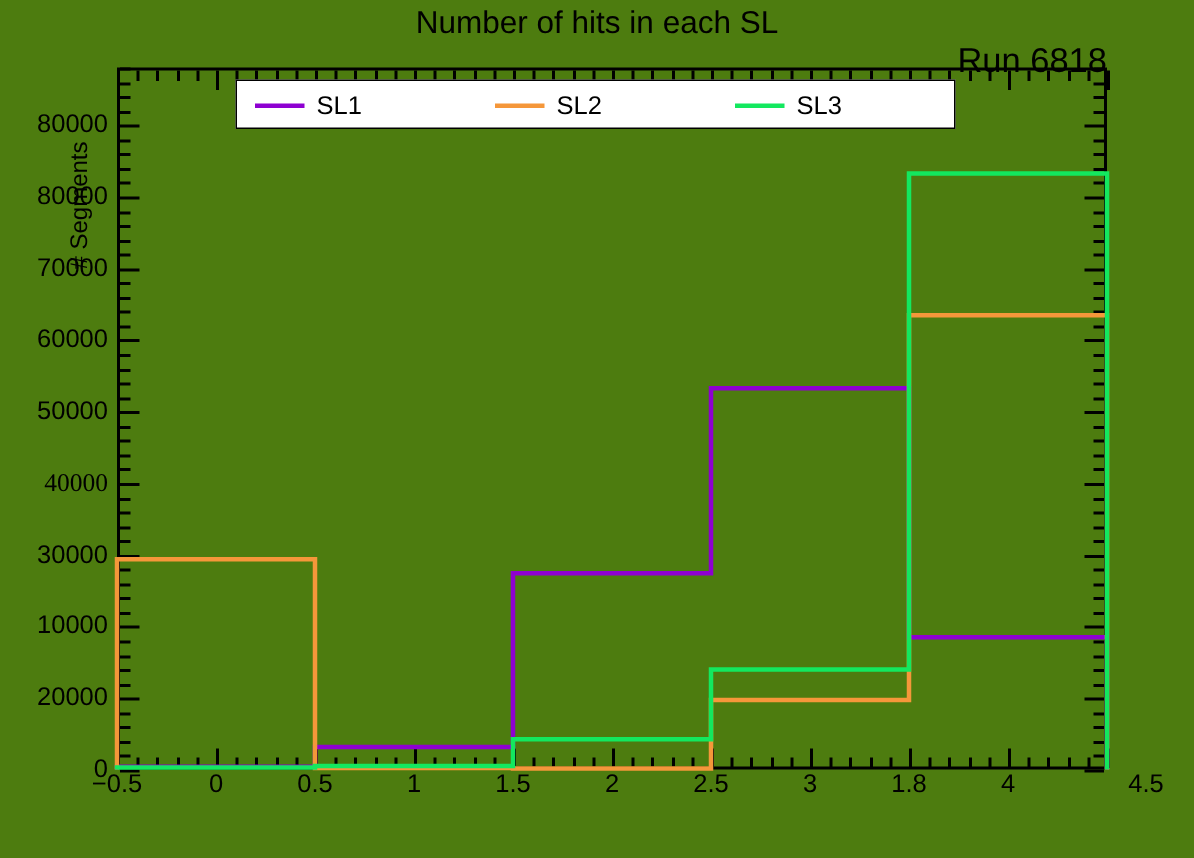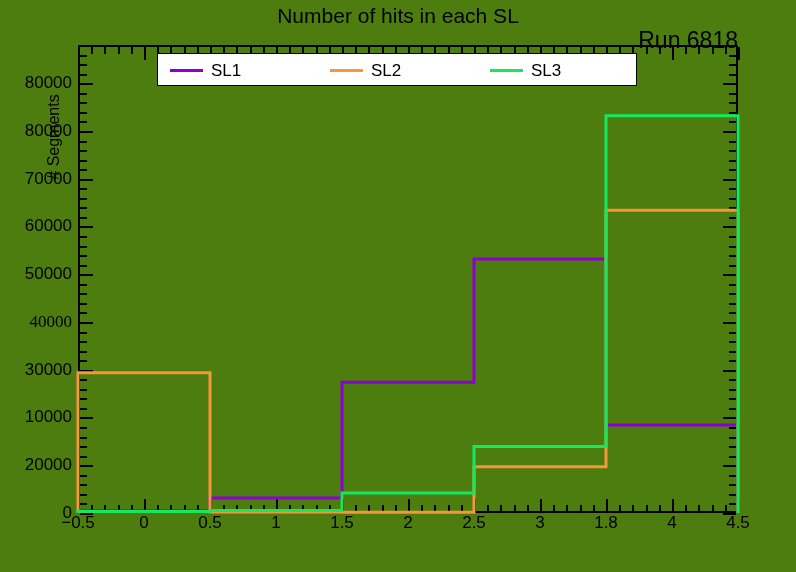--- a/index.html
+++ b/index.html
@@ -154,21 +154,21 @@
       <div class="xtick-label" style="left: 78px;">−0.5</div>
       <div class="xtick-label" style="left: 144px;">0</div>
       <div class="xtick-label" style="left: 210px;">0.5</div>
       <div class="xtick-label" style="left: 276px;">1</div>
       <div class="xtick-label" style="left: 342px;">1.5</div>
       <div class="xtick-label" style="left: 408px;">2</div>
       <div class="xtick-label" style="left: 474px;">2.5</div>
       <div class="xtick-label" style="left: 540px;">3</div>
       <div class="xtick-label" style="left: 606px;">1.8</div>
       <div class="xtick-label" style="left: 672px;">4</div>
-      <div class="xtick-label" style="left: 738px;">4.5</div>
+      <div class="xtick-label" style="left: 764px;">4.5</div>
     </div>
   <div id="tick-marks">
       <div class="tick" style="left: 80px; top: 513px; width: 13px; height: 2px;"></div>
       <div class="tick" style="left: 723px; top: 513px; width: 13px; height: 2px;"></div>
       <div class="tick" style="left: 80px; top: 503.449px; width: 7px; height: 2px;"></div>
       <div class="tick" style="left: 729px; top: 503.449px; width: 7px; height: 2px;"></div>
       <div class="tick" style="left: 80px; top: 493.898px; width: 7px; height: 2px;"></div>
       <div class="tick" style="left: 729px; top: 493.898px; width: 7px; height: 2px;"></div>
       <div class="tick" style="left: 80px; top: 484.347px; width: 7px; height: 2px;"></div>
       <div class="tick" style="left: 729px; top: 484.347px; width: 7px; height: 2px;"></div>

